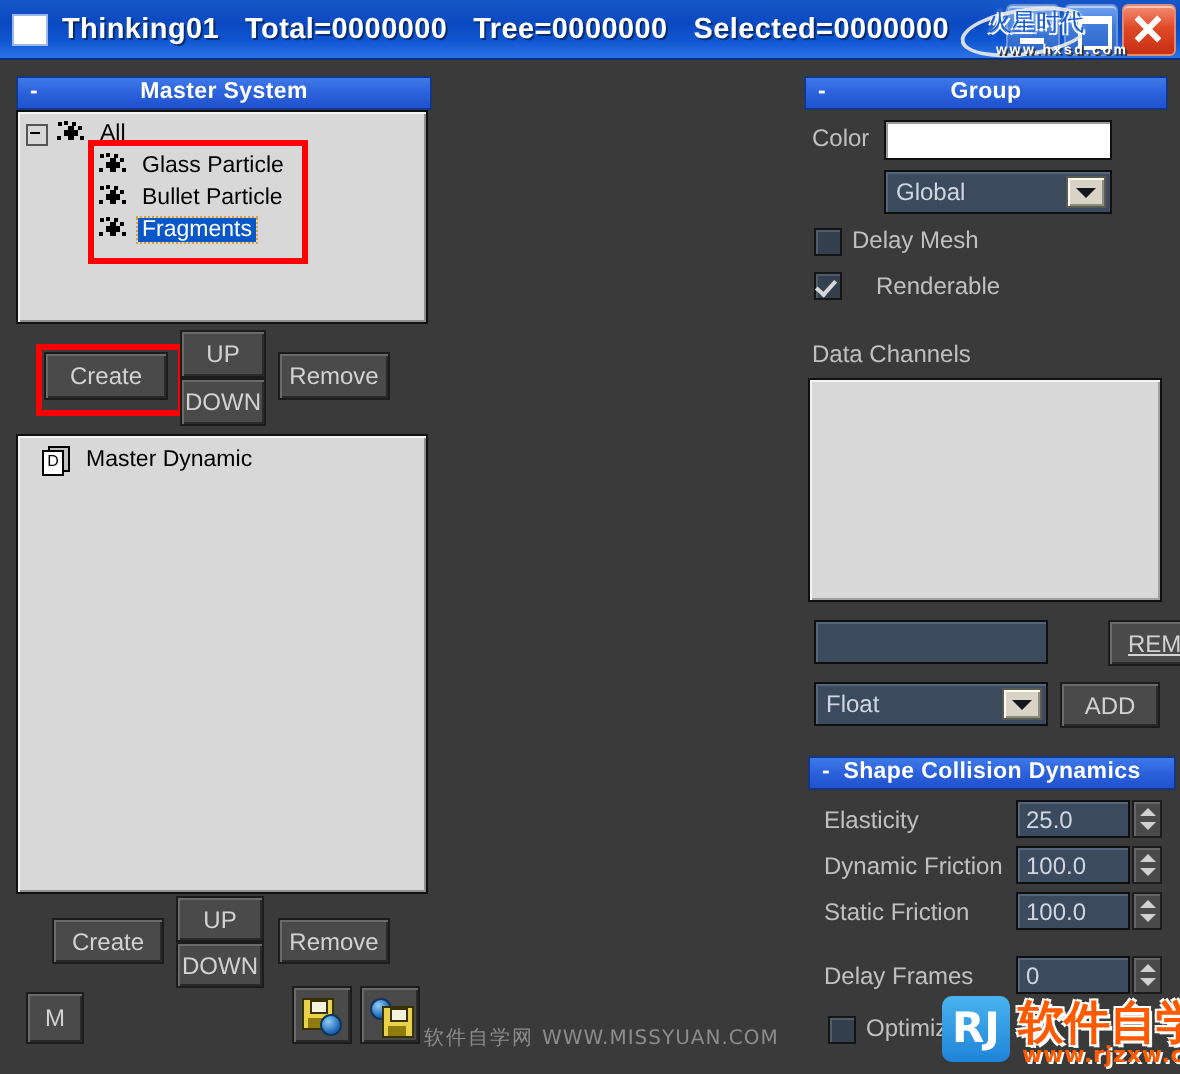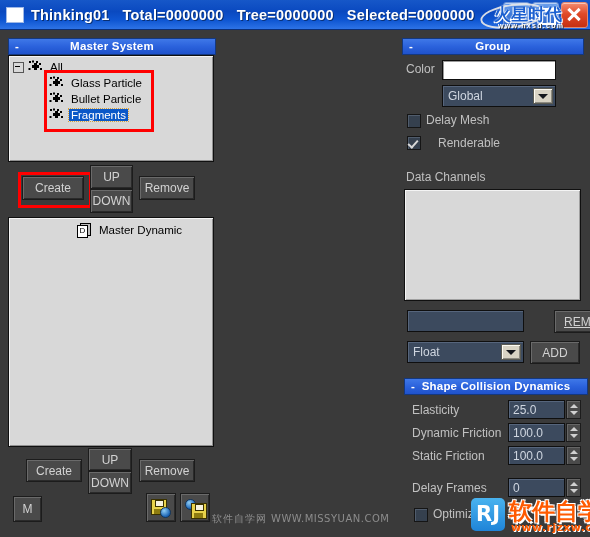--- a/index.html
+++ b/index.html
@@ -94,21 +94,21 @@
     width: 62px; height: 20px;
     border: 2px solid #e8e8e8;
     border-radius: 50%;
     border-right-color: transparent;
     transform: rotate(-8deg);
     opacity: .92;
   }
   .hxsd-cn {
     position: absolute;
     left: 16px; top: 3px;
-    font-size: 17px; font-weight: bold;
+    font-size: 12px; font-weight: normal;
     color: #1a5fd0;
     text-shadow: 0 0 2px #fff, 1px 1px 0 #fff, -1px 1px 0 #fff;
     white-space: nowrap;
   }
   .hxsd-url {
     position: absolute;
     left: 20px; bottom: 0px;
     font-size: 7px;
     letter-spacing: 1.3px;
     color: #ffffff;
@@ -491,21 +491,21 @@
     <span>UP</span>
   </div>
   <div class="btn" style="left:90px; top:189px; width:41px; height:22px;">
     <span>DOWN</span>
   </div>
   <div class="btn" style="left:139px; top:176px; width:54px; height:22px;">
     <span>Remove</span>
   </div>
 
   <div class="listbox" style="left:8px; top:217px; width:204px; height:228px;">
-    <div class="tree-row" style="padding-left:24px; margin-top:4px;margin-left:44px;">
+    <div class="tree-row" style="padding-left:12px; margin-top:4px;">
       <span class="ico-doc"></span>
       <span class="label">Master Dynamic</span>
     </div>
   </div>
 
   <div class="btn" style="left:26px; top:459px; width:54px; height:21px;">
     <span>Create</span>
   </div>
   <div class="btn" style="left:88px; top:448px; width:42px; height:21px;">
     <span>UP</span>

